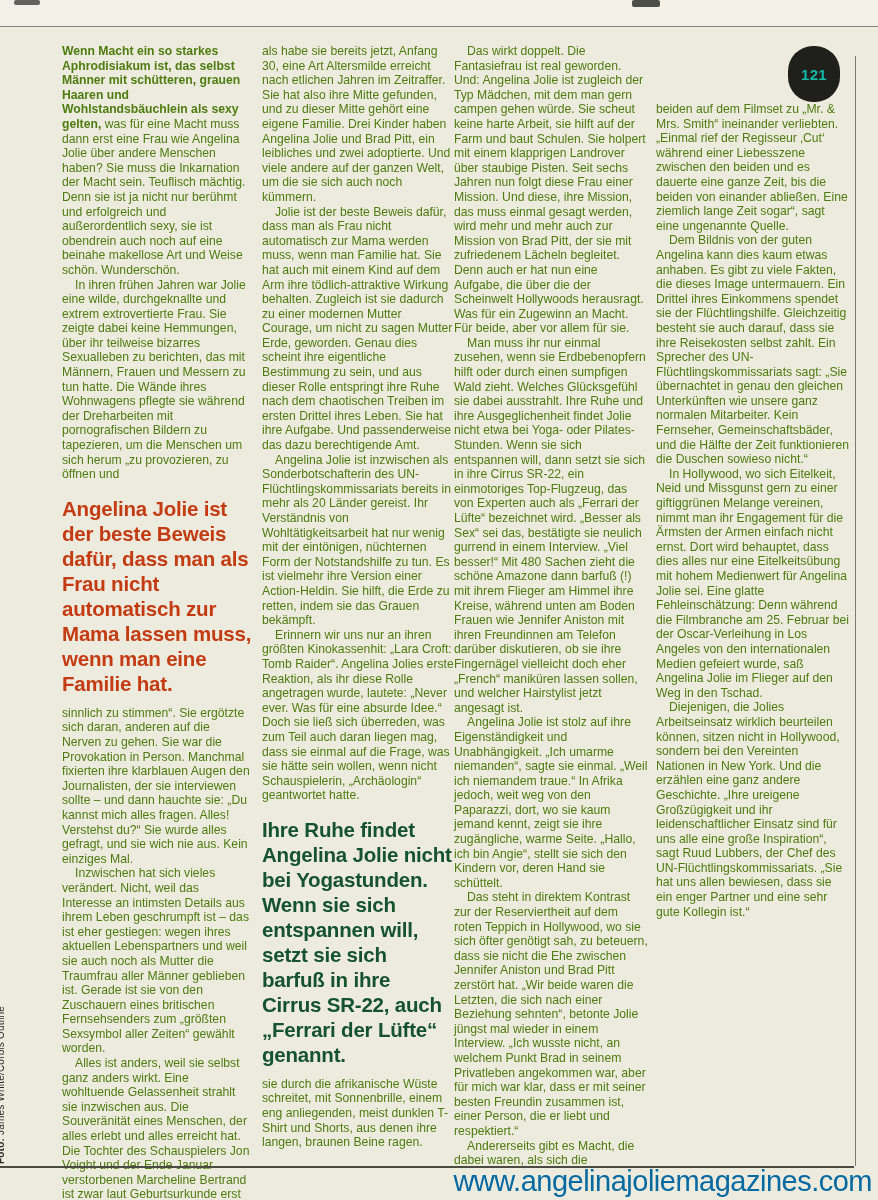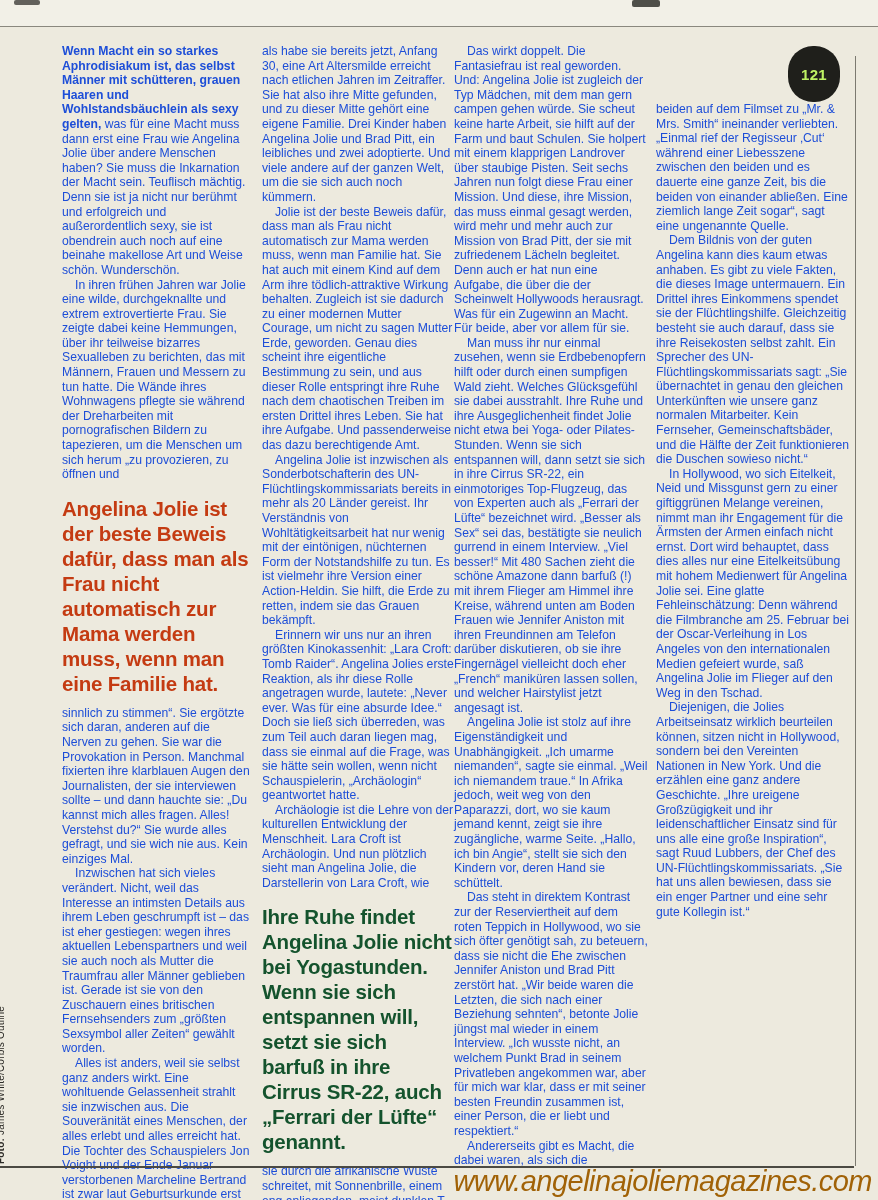--- a/index.html
+++ b/index.html
@@ -11,47 +11,47 @@
   .top-strip{position:absolute;left:0;top:0;width:878px;height:26px;background:#f2f0e7;}
   .top-rule{position:absolute;left:0;top:26px;width:878px;height:1px;background:#8a887e;}
   .bottom-rule{position:absolute;left:0;top:1166px;width:854px;height:2px;background:#4b4a43;}
   .right-edge-line{position:absolute;left:855px;top:56px;height:1110px;width:1px;background:#7c7a70;}
   .speck{position:absolute;background:#33322d;border-radius:2px;}
   .speck.s1{left:14px;top:0;width:26px;height:5px;opacity:.75;}
   .speck.s2{left:632px;top:0;width:28px;height:7px;opacity:.85;}
 
   .page-number{
     position:absolute;left:788px;top:46px;width:52px;height:56px;
-    background:#1f1f1b;color:#bef264;display:flex;align-items:center;justify-content:center;
+    background:#1f1f1b;color:#14b8a6;display:flex;align-items:center;justify-content:center;
     font-size:15px;font-weight:700;letter-spacing:.3px;border-radius:25px;
   }
 
   .col{position:absolute;top:44px;}
   .col1{left:62px;width:190px;}
   .col2{left:262px;width:192px;}
   .col3{left:454px;width:194px;}
   .col4{left:656px;width:194px;padding-top:58px;}
 
   .body{
     margin:0;font-size:12.2px;line-height:14.6px;text-align:left;
-    color:#1d4ed8;hyphens:auto;-webkit-hyphens:auto;overflow-wrap:break-word;
+    color:#4d7c0f;hyphens:auto;-webkit-hyphens:auto;overflow-wrap:break-word;
   }
   .body .lead{font-weight:700;}
   .ind{text-indent:13px;}
 
   .pullquote{
     margin:14px 0 10px 0;font-weight:700;color:#c43b12;
     font-size:20.5px;line-height:25px;letter-spacing:-0.2px;
     font-family:"Liberation Sans", sans-serif;hyphens:manual;
   }
   .pullquote.small{font-size:18px;line-height:21px;margin:12px 0 10px 0;}
 
   .watermark{
     position:absolute;right:6px;bottom:2px;z-index:5;
-    font-size:29px;color:#a16207;letter-spacing:-0.5px;white-space:nowrap;font-style:italic;
+    font-size:29px;color:#0369a1;letter-spacing:-0.5px;white-space:nowrap;
   }
   .photo-credit{
     position:absolute;left:6px;bottom:36px;transform:rotate(-90deg);
     transform-origin:left bottom;white-space:nowrap;
     font-size:10px;color:#2c2b27;letter-spacing:.2px;
   }
   .photo-credit b{font-weight:700;}
 </style>
 </head>
 <body>
@@ -63,32 +63,31 @@
   <div class="speck s1"></div>
   <div class="speck s2"></div>
 
   <div class="page-number">
     <span>121</span>
   </div>
 
   <div class="col col1">
     <p class="body"><span class="lead">Wenn Macht ein so starkes Aphrodisiakum ist, das selbst Männer mit schütteren, grauen Haaren und Wohlstandsbäuchlein als sexy gelten,</span><span> was für eine Macht muss dann erst eine Frau wie Angelina Jolie über andere Menschen haben? Sie muss die Inkarnation der Macht sein. Teuflisch mächtig. Denn sie ist ja nicht nur berühmt und erfolgreich und außerordentlich sexy, sie ist obendrein auch noch auf eine beinahe makellose Art und Weise schön. Wunderschön.</span></p>
     <p class="body ind">In ihren frühen Jahren war Jolie eine wilde, durchgeknallte und extrem extrovertierte Frau. Sie zeigte dabei keine Hemmungen, über ihr teilweise bizarres Sexualleben zu berichten, das mit Männern, Frauen und Messern zu tun hatte. Die Wände ihres Wohnwagens pflegte sie während der Dreharbeiten mit pornografischen Bildern zu tapezieren, um die Menschen um sich herum „zu provozieren, zu öffnen und</p>
-    <p class="pullquote" style="color: rgb(196, 59, 18);">Angelina Jolie ist der beste Beweis dafür, dass man als Frau nicht automatisch zur Mama werden muss, wenn man eine Familie hat.</p>
+    <p class="pullquote" style="color: rgb(196, 59, 18);">Angelina Jolie ist der beste Beweis dafür, dass man als Frau nicht automatisch zur Mama lassen muss, wenn man eine Familie hat.</p>
     <p class="body">sinnlich zu stimmen“. Sie ergötzte sich daran, anderen auf die Nerven zu gehen. Sie war die Provokation in Person. Manchmal fixierten ihre klarblauen Augen den Journalisten, der sie interviewen sollte – und dann hauchte sie: „Du kannst mich alles fragen. Alles! Verstehst du?“ Sie wurde alles gefragt, und sie wich nie aus. Kein einziges Mal.</p>
     <p class="body ind">Inzwischen hat sich vieles verändert. Nicht, weil das Interesse an intimsten Details aus ihrem Leben geschrumpft ist – das ist eher gestiegen: wegen ihres aktuellen Lebenspartners und weil sie auch noch als Mutter die Traumfrau aller Männer geblieben ist. Gerade ist sie von den Zuschauern eines britischen Fernsehsenders zum „größten Sexsymbol aller Zeiten“ gewählt worden.</p>
     <p class="body ind">Alles ist anders, weil sie selbst ganz anders wirkt. Eine wohltuende Gelassenheit strahlt sie inzwischen aus. Die Souveränität eines Menschen, der alles erlebt und alles erreicht hat. Die Tochter des Schauspielers Jon Voight und der Ende Januar verstorbenen Marcheline Bertrand ist zwar laut Geburtsurkunde erst 31 Jahre alt, aber manchmal scheint es,</p>
   </div>
 
   <div class="col col2">
     <p class="body">als habe sie bereits jetzt, Anfang 30, eine Art Altersmilde erreicht nach etlichen Jahren im Zeitraffer. Sie hat also ihre Mitte gefunden, und zu dieser Mitte gehört eine eigene Familie. Drei Kinder haben Angelina Jolie und Brad Pitt, ein leibliches und zwei adoptierte. Und viele andere auf der ganzen Welt, um die sie sich auch noch kümmern.</p>
     <p class="body ind">Jolie ist der beste Beweis dafür, dass man als Frau nicht automatisch zur Mama werden muss, wenn man Familie hat. Sie hat auch mit einem Kind auf dem Arm ihre tödlich-attraktive Wirkung behalten. Zugleich ist sie dadurch zu einer modernen Mutter Courage, um nicht zu sagen Mutter Erde, geworden. Genau dies scheint ihre eigentliche Bestimmung zu sein, und aus dieser Rolle entspringt ihre Ruhe nach dem chaotischen Treiben im ersten Drittel ihres Leben. Sie hat ihre Aufgabe. Und passenderweise das dazu berechtigende Amt.</p>
     <p class="body ind">Angelina Jolie ist inzwischen als Sonderbotschafterin des UN-Flüchtlingskommissariats bereits in mehr als 20 Länder gereist. Ihr Verständnis von Wohltätigkeitsarbeit hat nur wenig mit der eintönigen, nüchternen Form der Notstandshilfe zu tun. Es ist vielmehr ihre Version einer Action-Heldin. Sie hilft, die Erde zu retten, indem sie das Grauen bekämpft.</p>
     <p class="body ind">Erinnern wir uns nur an ihren größten Kinokassenhit: „Lara Croft: Tomb Raider“. Angelina Jolies erste Reaktion, als ihr diese Rolle angetragen wurde, lautete: „Never ever. Was für eine absurde Idee.“ Doch sie ließ sich überreden, was zum Teil auch daran liegen mag, dass sie einmal auf die Frage, was sie hätte sein wollen, wenn nicht Schauspielerin, „Archäologin“ geantwortet hatte.</p>
-    <p class="body ind">Archäologie ist die Lehre von der kulturellen Entwicklung der Menschheit. Lara Croft ist Archäologin. Und nun plötzlich sieht man Angelina Jolie, die Darstellerin von Lara Croft, wie</p>
     <p class="pullquote" style="color: #14532d;">Ihre Ruhe findet Angelina Jolie nicht bei Yogastunden. Wenn sie sich entspannen will, setzt sie sich barfuß in ihre Cirrus SR-22, auch „Ferrari der Lüfte“ genannt.</p>
     <p class="body">sie durch die afrikanische Wüste schreitet, mit Sonnenbrille, einem eng anliegenden, meist dunklen T-Shirt und Shorts, aus denen ihre langen, braunen Beine ragen.</p>
   </div>
 
   <div class="col col3">
     <p class="body ind">Das wirkt doppelt. Die Fantasiefrau ist real geworden. Und: Angelina Jolie ist zugleich der Typ Mädchen, mit dem man gern campen gehen würde. Sie scheut keine harte Arbeit, sie hilft auf der Farm und baut Schulen. Sie holpert mit einem klapprigen Landrover über staubige Pisten. Seit sechs Jahren nun folgt diese Frau einer Mission. Und diese, ihre Mission, das muss einmal gesagt werden, wird mehr und mehr auch zur Mission von Brad Pitt, der sie mit zufriedenem Lächeln begleitet. Denn auch er hat nun eine Aufgabe, die über die der Scheinwelt Hollywoods herausragt. Was für ein Zugewinn an Macht. Für beide, aber vor allem für sie.</p>
     <p class="body ind">Man muss ihr nur einmal zusehen, wenn sie Erdbebenopfern hilft oder durch einen sumpfigen Wald zieht. Welches Glücksgefühl sie dabei ausstrahlt. Ihre Ruhe und ihre Ausgeglichenheit findet Jolie nicht etwa bei Yoga- oder Pilates-Stunden. Wenn sie sich entspannen will, dann setzt sie sich in ihre Cirrus SR-22, ein einmotoriges Top-Flugzeug, das von Experten auch als „Ferrari der Lüfte“ bezeichnet wird. „Besser als Sex“ sei das, bestätigte sie neulich gurrend in einem Interview. „Viel besser!“ Mit 480 Sachen zieht die schöne Amazone dann barfuß (!) mit ihrem Flieger am Himmel ihre Kreise, während unten am Boden Frauen wie Jennifer Aniston mit ihren Freundinnen am Telefon darüber diskutieren, ob sie ihre Fingernägel vielleicht doch eher „French“ maniküren lassen sollen, und welcher Hairstylist jetzt angesagt ist.</p>
     <p class="body ind">Angelina Jolie ist stolz auf ihre Eigenständigkeit und Unabhängigkeit. „Ich umarme niemanden“, sagte sie einmal. „Weil ich niemandem traue.“ In Afrika jedoch, weit weg von den Paparazzi, dort, wo sie kaum jemand kennt, zeigt sie ihre zugängliche, warme Seite. „Hallo, ich bin Angie“, stellt sie sich den Kindern vor, deren Hand sie schüttelt.</p>
     <p class="body ind">Das steht in direktem Kontrast zur der Reserviertheit auf dem roten Teppich in Hollywood, wo sie sich öfter genötigt sah, zu beteuern, dass sie nicht die Ehe zwischen Jennifer Aniston und Brad Pitt zerstört hat. „Wir beide waren die Letzten, die sich nach einer Beziehung sehnten“, betonte Jolie jüngst mal wieder in einem Interview. „Ich wusste nicht, an welchem Punkt Brad in seinem Privatleben angekommen war, aber für mich war klar, dass er mit seiner besten Freundin zusammen ist, einer Person, die er liebt und respektiert.“</p>
     <p class="body ind">Andererseits gibt es Macht, die dabei waren, als sich die</p>

